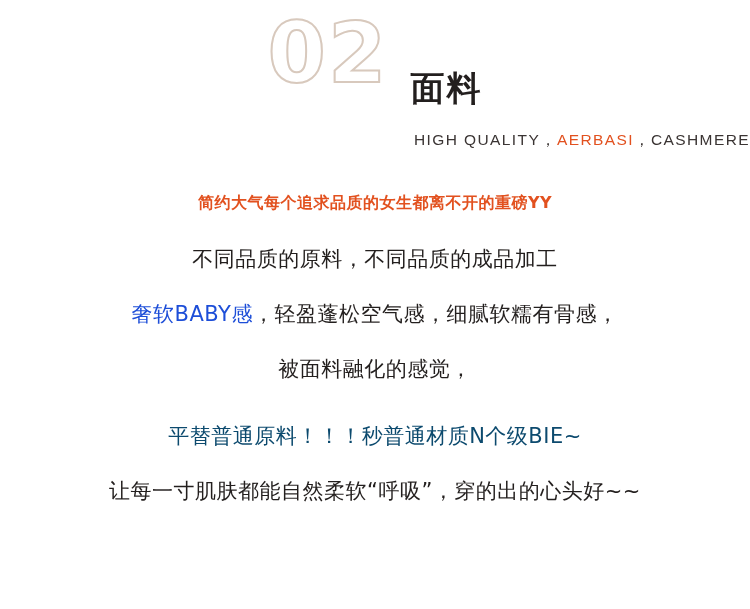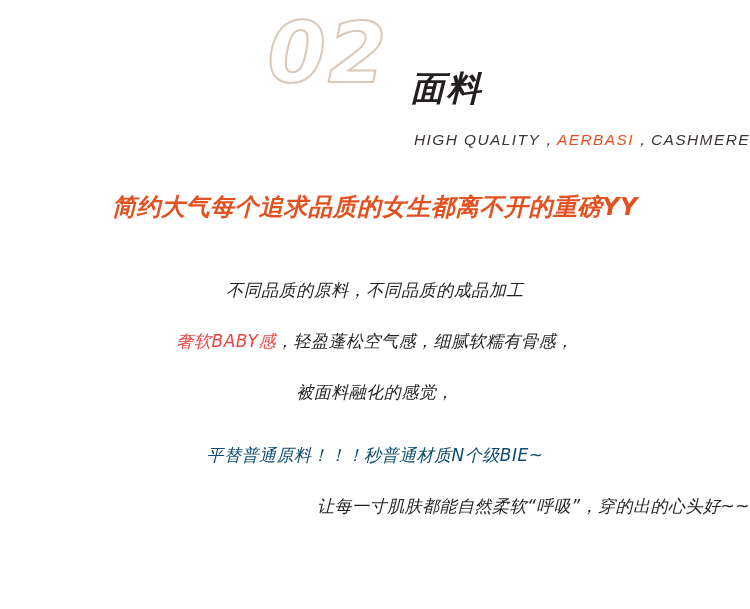--- a/index.html
+++ b/index.html
@@ -12,21 +12,20 @@
     background: #ffffff;
     font-family: "Liberation Sans", sans-serif;
     color: #231f1e;
     overflow: hidden;
   }
   .page {
     position: relative;
     width: 750px;
     height: 609px;
     box-sizing: border-box;
-    font-style: italic;
   }
 
   
   .header {
     display: flex;
     align-items: center;
     justify-content: center;
     padding-top: 18px;
     height: 96px;
     box-sizing: border-box;
@@ -68,43 +67,42 @@
     color: #e2511f;
   }
 
   
   .copy {
     margin-top: 44px;
     text-align: center;
   }
   .line {
     font-family: "DejaVu Sans", sans-serif;
-    font-size: 17px;
+    font-size: 21px;
     line-height: 1;
     margin: 0 0 34px 0;
     letter-spacing: 0.5px;
     color: #231f1e;
     white-space: nowrap;
   }
   .line.headline {
-    font-size: 24px;
+    font-size: 16px;
     font-weight: 700;
     color: #e2511f;
-    margin-bottom: 63px;
+    margin-bottom: 38px;
   }
   .line.mixed .hl {
-    color: #ef4444;
+    color: #1d4ed8;
   }
   .line.accent {
     color: #0c4a6e;
     margin-top: 46px;
   }
   .line.last {
     margin-bottom: 0;
-    text-align: right;
   }
 </style>
 </head>
 <body>
 
 <div class="page">
 
   <div class="header">
     <div class="big-number">02</div>
     <div class="section-title">面料</div>

